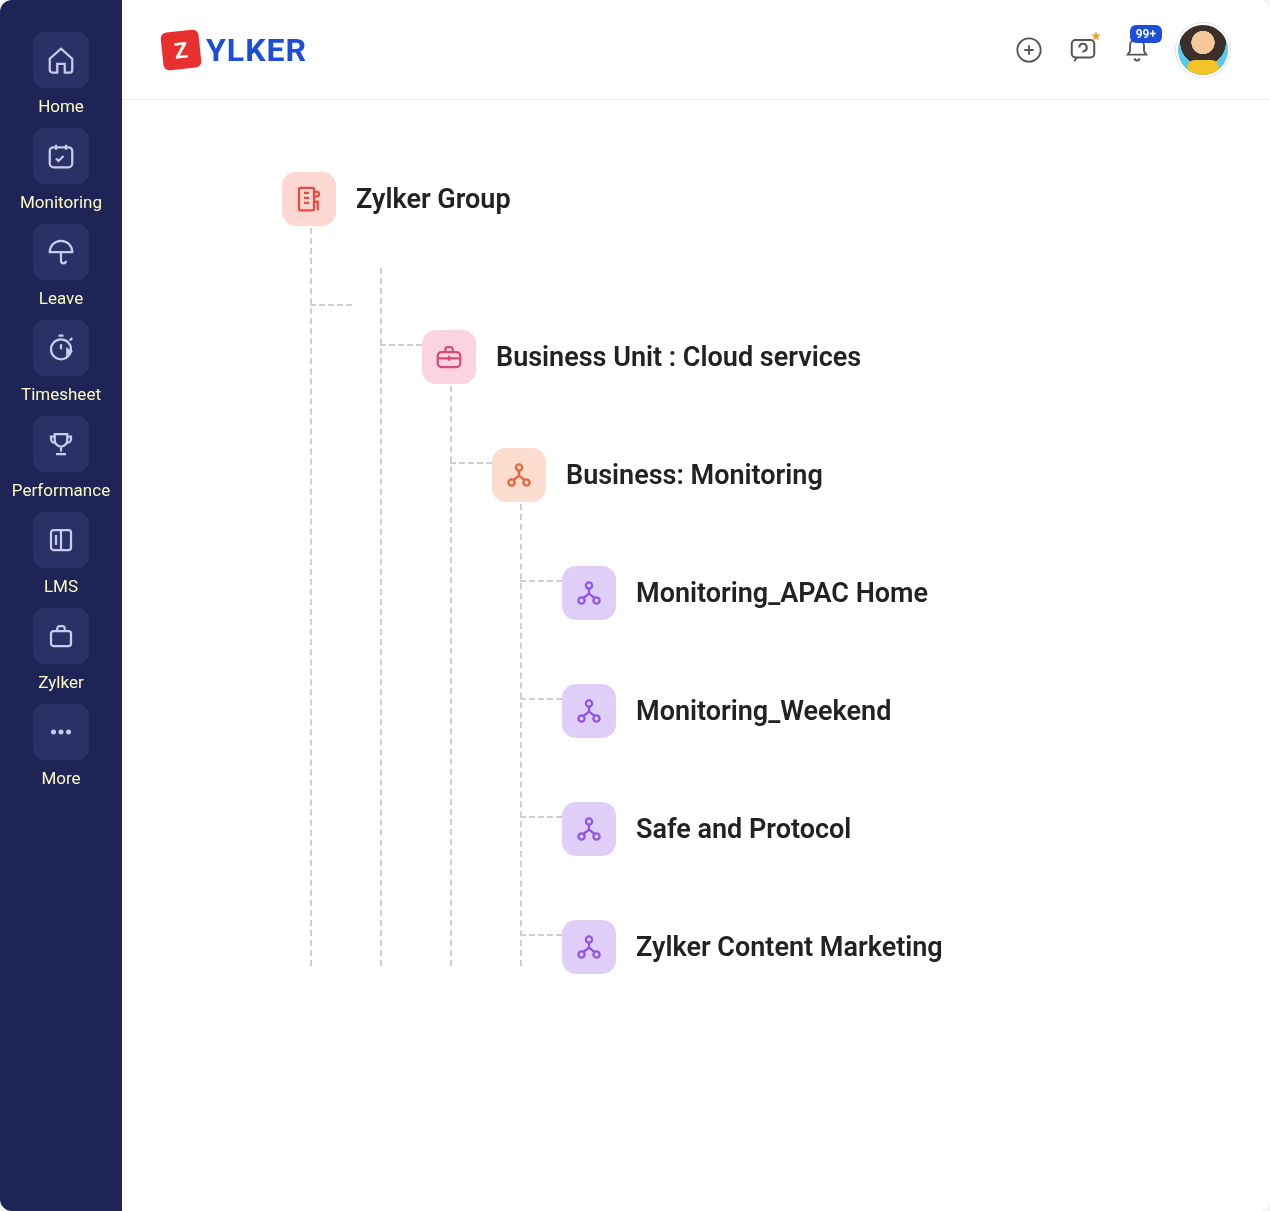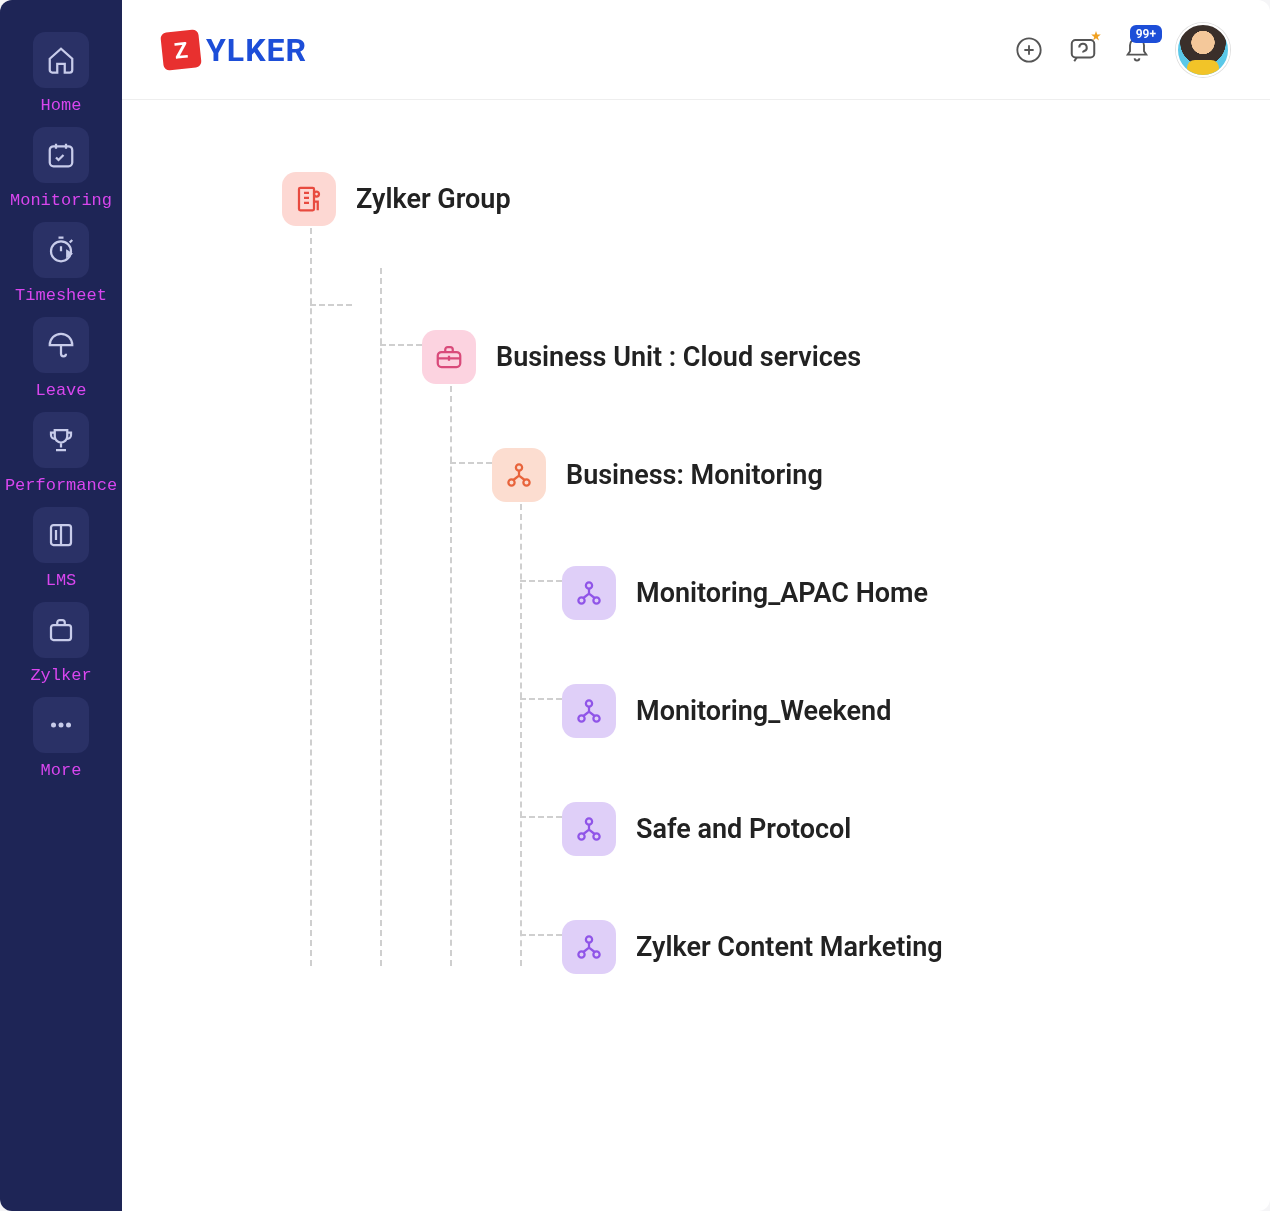--- a/index.html
+++ b/index.html
@@ -1,21 +1,21 @@
 <!DOCTYPE html>
 <html><head>
 <meta charset="utf-8">
 <style>
 * { box-sizing: border-box; margin: 0; padding: 0; }
 body { font-family: -apple-system, BlinkMacSystemFont, 'Segoe UI', Roboto, sans-serif; background: #f5f5f7; width: 1270px; height: 1211px; overflow: hidden; }
 .app { display: flex; width: 100%; height: 100%; background: #fff; border-radius: 12px; overflow: hidden; }
 .sidebar { width: 122px; background: #1e2556; display: flex; flex-direction: column; align-items: center; padding-top: 32px; gap: 12px; }
 .sidebar-item { display: flex; flex-direction: column; align-items: center; gap: 8px; cursor: pointer; width: 100%; }
 .sidebar-icon-box { width: 56px; height: 56px; border-radius: 12px; background: #2a3166; display: flex; align-items: center; justify-content: center; }
-.sidebar-label { color: #d946ef; font-size: 17px; font-weight: 400; font-family: Liberation Mono, monospace; }
+.sidebar-label { color: #fef9c3; font-size: 17px; font-weight: 400; }
 .main { flex: 1; display: flex; flex-direction: column; }
 .topbar { height: 100px; display: flex; align-items: center; justify-content: space-between; padding: 0 40px; border-bottom: 1px solid #eee; }
 .logo { display: flex; align-items: center; gap: 2px; }
 .logo-badge { width: 38px; height: 38px; background: #e8302f; border-radius: 6px; display: flex; align-items: center; justify-content: center; color: #fff; font-weight: 700; font-size: 22px; transform: rotate(-6deg); }
 .logo-text { color: #1d4ed8; font-weight: 700; font-size: 32px; letter-spacing: 1px; margin-left: 4px; }
 .topbar-actions { display: flex; align-items: center; gap: 24px; }
 .top-icon { width: 30px; height: 30px; display: flex; align-items: center; justify-content: center; cursor: pointer; position: relative; }
 .badge { position: absolute; top: -10px; right: -10px; background: #1d4ed8; color: #fff; font-size: 12px; font-weight: 600; padding: 2px 6px; border-radius: 6px; }
 .avatar { width: 54px; height: 54px; border-radius: 50%; background: radial-gradient(circle at 50% 35%, #f4c89a 0%, #f4c89a 28%, #3a2f2a 29%, #3a2f2a 55%, #5ac8e8 56%, #5ac8e8 100%); border: 2px solid #fff; box-shadow: 0 0 0 1px #e0e0e0; position: relative; overflow: hidden; }
 .avatar::after { content:""; position:absolute; bottom:0; left:18%; right:18%; height:30%; background:#f2c428; border-radius:8px 8px 0 0; }
@@ -55,35 +55,35 @@
             <rect x="3" y="5" width="18" height="16" rx="3"></rect>
             <path d="M8 3v4M16 3v4M8 14l2 2 4-4"></path>
           </svg>
       </div>
       <span class="sidebar-label">Monitoring</span>
     </div>
 
     <div class="sidebar-item">
       <div class="sidebar-icon-box">
         <svg width="30" height="30" viewBox="0 0 24 24" fill="none" stroke="#c8ccea" stroke-width="1.8">
+            <path d="M12 3a9 9 0 0 0-9 9h18a9 9 0 0 0-9-9zM12 12v7a2 2 0 0 0 4 0"></path>
+          </svg>
+      </div>
+      <span class="sidebar-label">Leave</span>
+    </div>
+
+    <div class="sidebar-item">
+      <div class="sidebar-icon-box">
+        <svg width="30" height="30" viewBox="0 0 24 24" fill="none" stroke="#c8ccea" stroke-width="1.8">
             <circle cx="12" cy="13" r="8"></circle>
             <path d="M12 9v4M10 2h4M19 6l2-2"></path>
             <path d="M17 13l3 2-3 2z" fill="#c8ccea"></path>
           </svg>
       </div>
       <span class="sidebar-label">Timesheet</span>
-    </div>
-
-    <div class="sidebar-item">
-      <div class="sidebar-icon-box">
-        <svg width="30" height="30" viewBox="0 0 24 24" fill="none" stroke="#c8ccea" stroke-width="1.8">
-            <path d="M12 3a9 9 0 0 0-9 9h18a9 9 0 0 0-9-9zM12 12v7a2 2 0 0 0 4 0"></path>
-          </svg>
-      </div>
-      <span class="sidebar-label">Leave</span>
     </div>
 
     <div class="sidebar-item">
       <div class="sidebar-icon-box">
         <svg width="30" height="30" viewBox="0 0 24 24" fill="none" stroke="#c8ccea" stroke-width="1.8">
             <path d="M7 4h10v5a5 5 0 0 1-10 0zM7 6H4v2a3 3 0 0 0 3 3M17 6h3v2a3 3 0 0 1-3 3M12 14v4M8 20h8"></path>
           </svg>
       </div>
       <span class="sidebar-label">Performance</span>
     </div>

